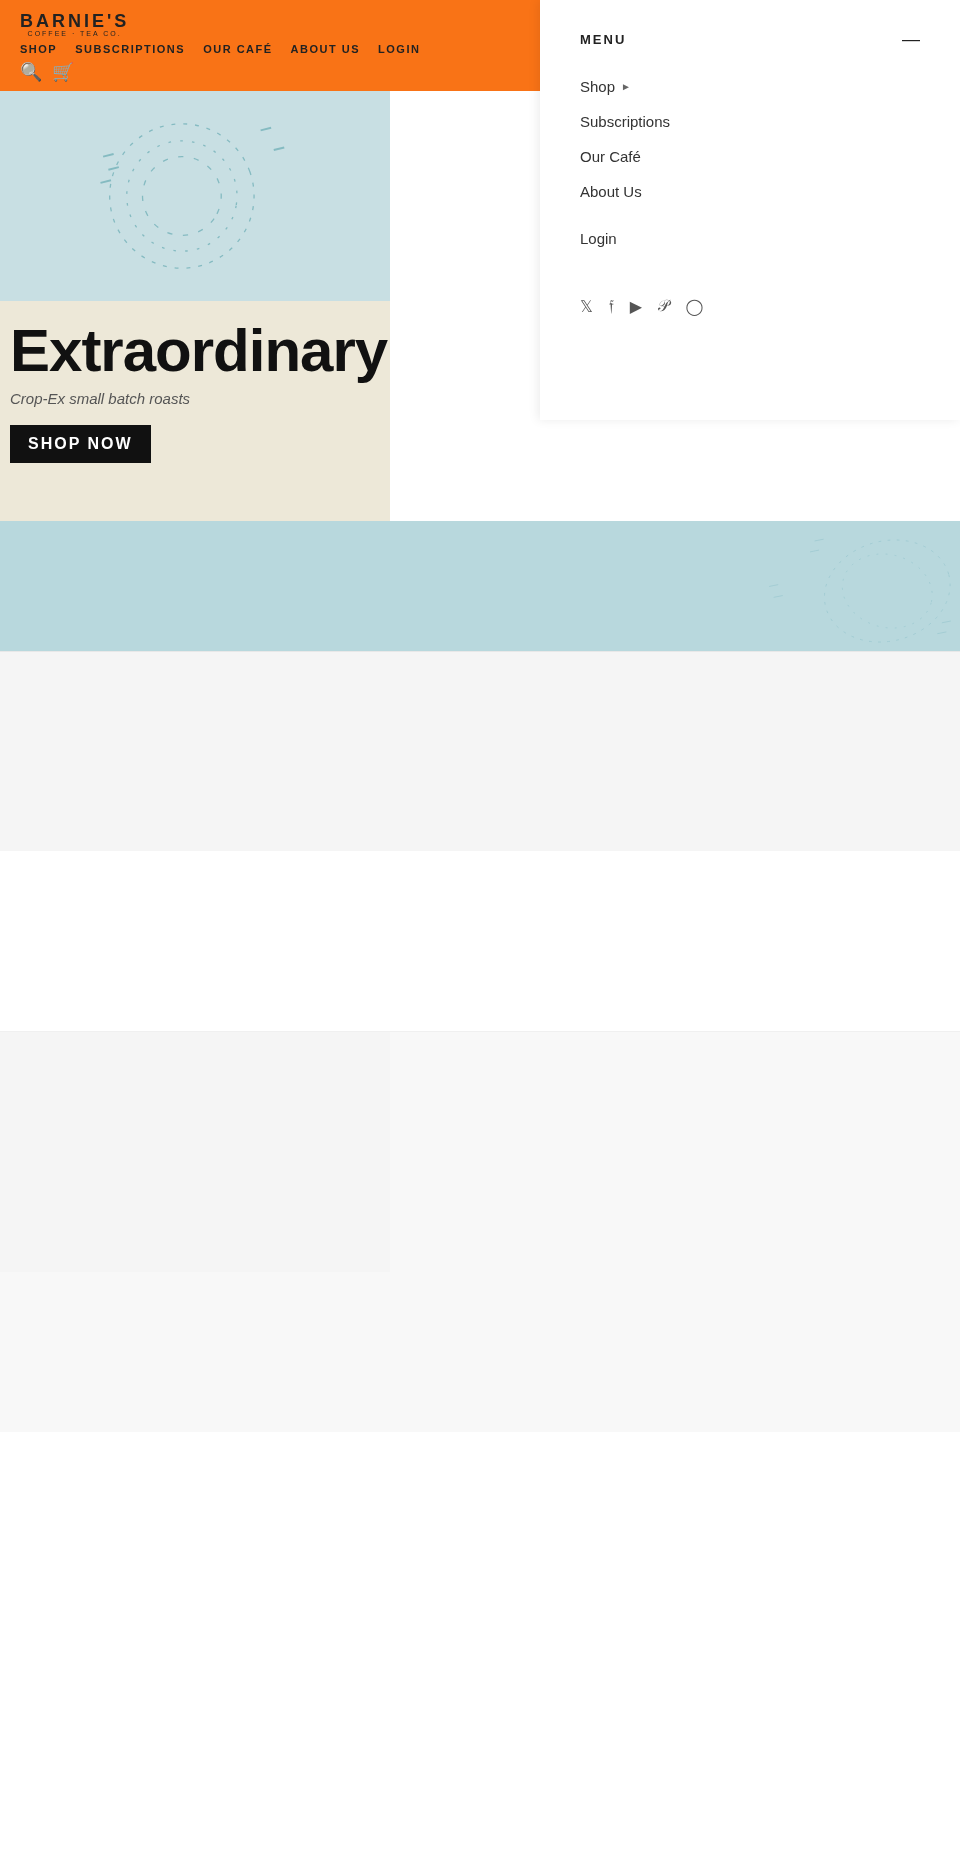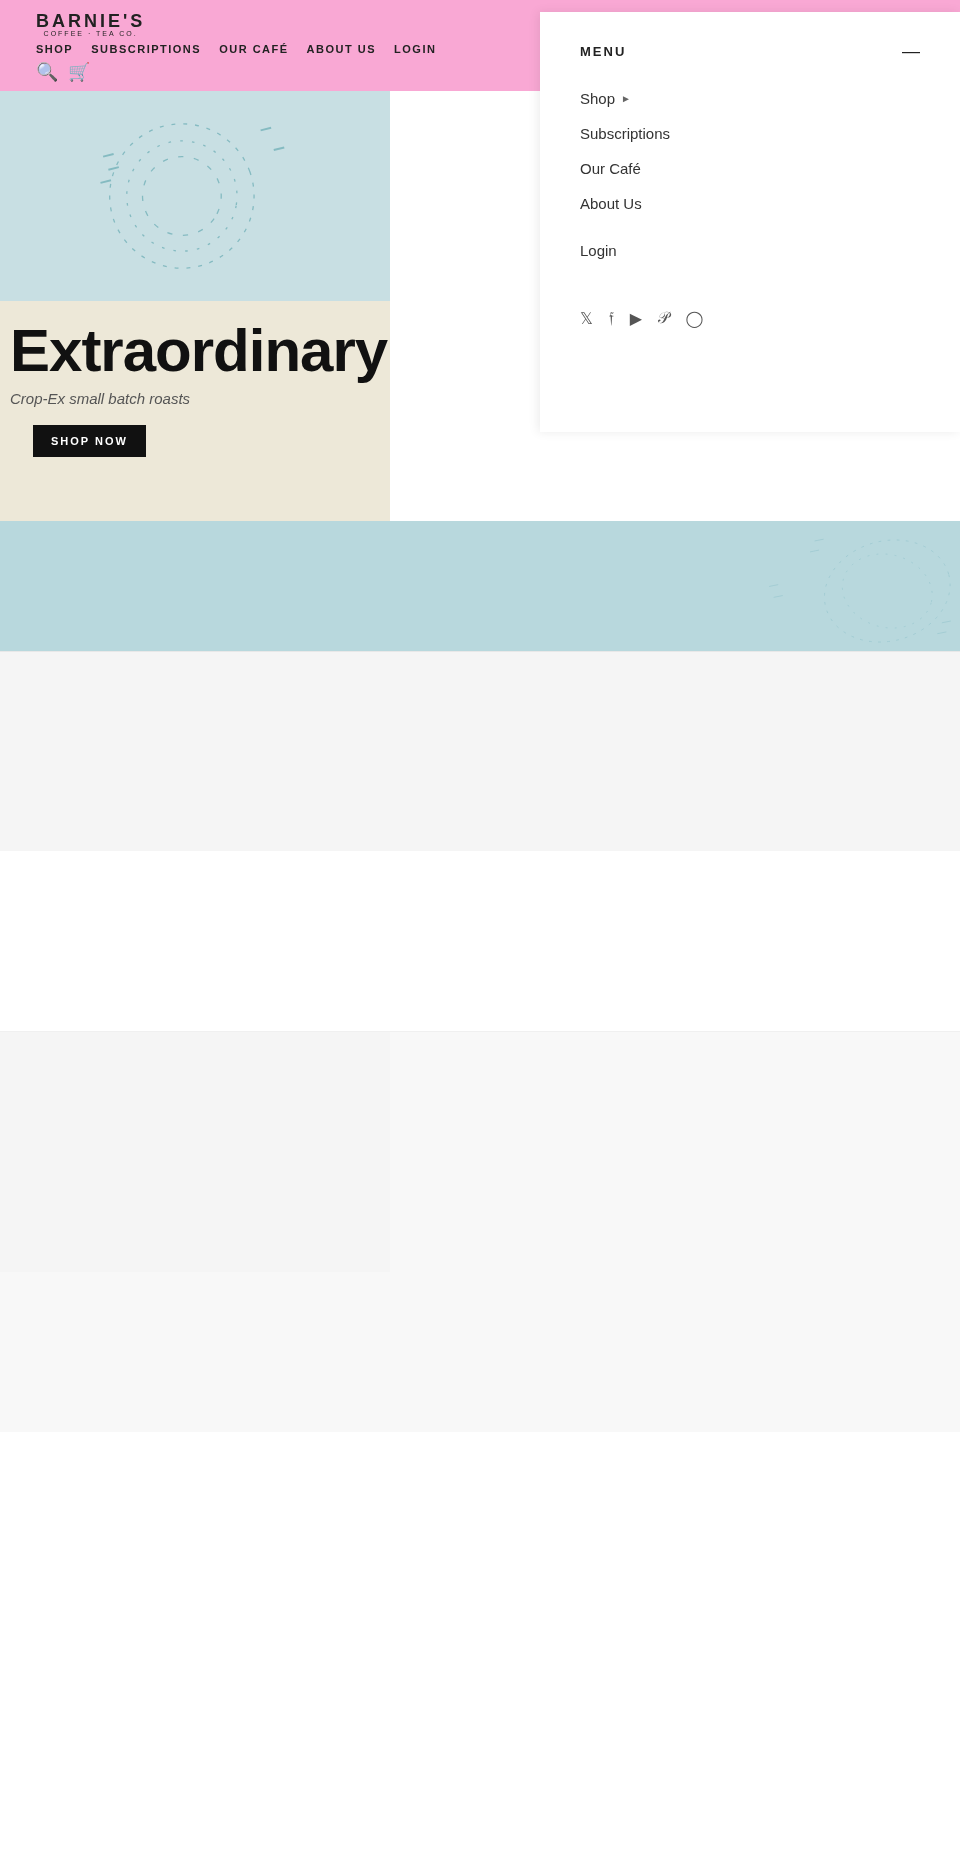--- a/index.html
+++ b/index.html
@@ -1,21 +1,21 @@
 <!DOCTYPE html>
 <html><head>
   <meta charset="utf-8">
   <style>
     * { margin: 0; padding: 0; box-sizing: border-box; }
     body { font-family: 'Arial', sans-serif; width: 960px; background: #fff; overflow-x: hidden; }
 
     
     .header {
-      background: #f9a8d4;
-      padding: 12px 20px 8px 36px;
+      background: #f97316;
+      padding: 12px 20px 8px 20px;
       border-bottom: none;
       position: relative;
       z-index: 10;
     }
     .header-top {
       display: flex;
       align-items: center;
       justify-content: flex-start;
       margin-bottom: 6px;
     }
@@ -61,21 +61,21 @@
     }
     .header-icons span {
       font-size: 18px;
       cursor: pointer;
       color: #333;
     }
 
     
     .overlay-menu {
       position: absolute;
-      top: 12px;
+      top: 0;
       right: 0;
       width: 420px;
       min-height: 420px;
       background: #fff;
       z-index: 100;
       padding: 30px 40px;
       box-shadow: -2px 0 10px rgba(0,0,0,0.08);
     }
     .overlay-menu-header {
       display: flex;
@@ -177,29 +177,28 @@
       font-size: 15px;
       color: #555;
       margin-bottom: 18px;
       font-style: italic;
     }
     .shop-now-btn {
       display: inline-block;
       background: #111;
       color: #fff;
       padding: 10px 18px;
-      font-size: 11px;
+      font-size: 16px;
       font-weight: 700;
       letter-spacing: 2px;
       text-transform: uppercase;
       cursor: pointer;
       width: fit-content;
       text-decoration: none;
       border: none;
-      margin-left: 23px;
     }
 
     
     .banner-stripe {
       width: 100%;
       height: 130px;
       background: #b8d8dd;
       position: relative;
       overflow: hidden;
       margin-top: 0;

